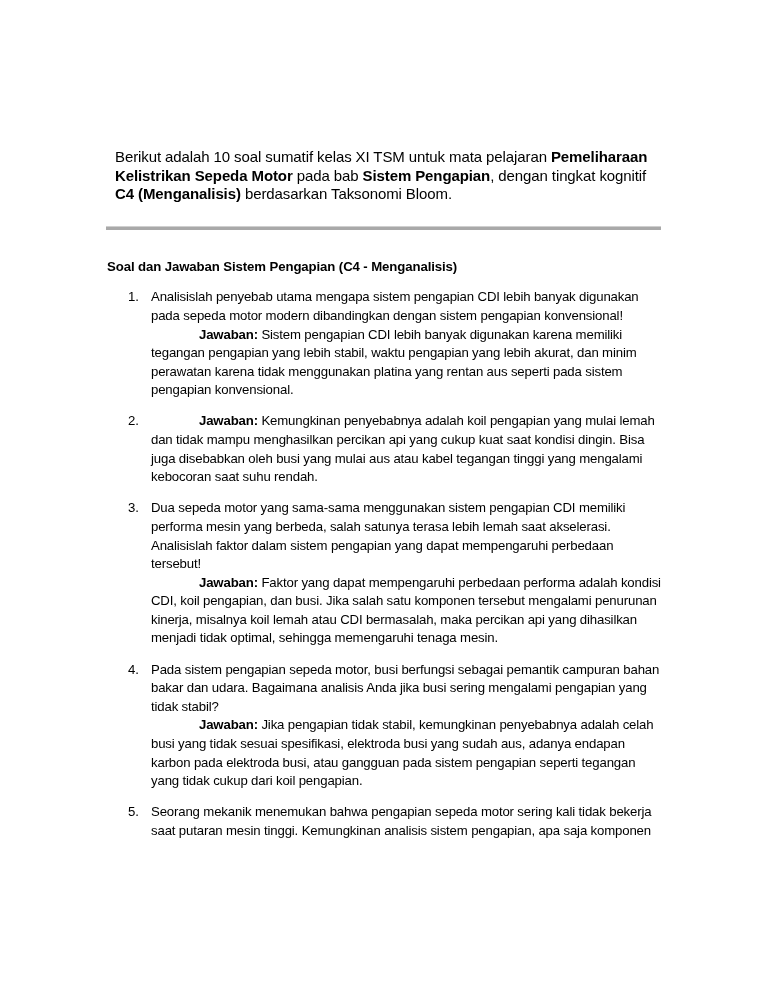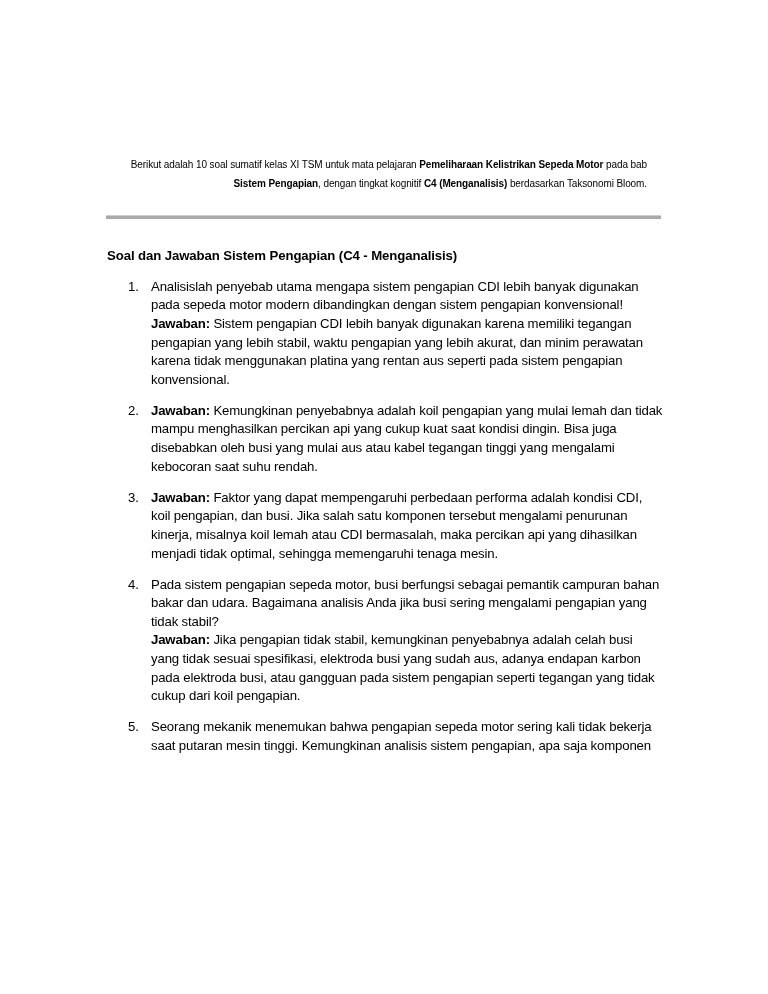--- a/index.html
+++ b/index.html
@@ -2,28 +2,28 @@
 <html><head>
 <meta charset="utf-8">
 <style>
   html, body { margin: 0; padding: 0; background: #ffffff; }
   body {
     width: 768px; height: 994px; overflow: hidden; position: relative;
     font-family: "Liberation Sans", "DejaVu Sans", sans-serif;
     color: #000000;
   }
   .page { position: absolute; left: 107px; top: 140px; width: 556px; }
-  .intro { font-size: 10px; line-height: 18.6px; margin: 16px; letter-spacing: -0.1px; text-align: right; }
+  .intro { font-size: 15px; line-height: 18.6px; margin: 8px; letter-spacing: -0.1px; }
   .rule { height: 3px; background: #a9a9a9; border-top: 1px solid #cfcfcf; margin: 22px 0 0 -1px; width: 555px; }
   .section-title { font-size: 13.2px; font-weight: bold; margin: 28px 0 0 0; line-height: 18.6px; letter-spacing: -0.1px; }
   ol { list-style: none; margin: 12px 0 0 0; padding: 0; }
   li { position: relative; padding-left: 44px; font-size: 13.2px; line-height: 18.6px; margin-bottom: 12.5px; letter-spacing: -0.15px; }
   .num { position: absolute; left: 21px; top: 0; }
   .q { font-weight: normal; display: block; }
-  .ans-label { font-weight: bold; }
+  .ans-label { font-weight: bold; margin-left: 48px; }
   b { font-weight: bold; }
 </style>
 </head>
 <body>
 
 <div class="page">
   <p class="intro"><span>Berikut adalah 10 soal sumatif kelas XI TSM untuk mata pelajaran </span><b>Pemeliharaan Kelistrikan Sepeda Motor</b><span> pada bab </span><b>Sistem Pengapian</b><span>, dengan tingkat kognitif </span><b>C4 (Menganalisis)</b><span> berdasarkan Taksonomi Bloom.</span></p>
 
   <div class="rule"></div>
 
@@ -34,20 +34,21 @@
       <span class="num">1.</span>
       <span class="q">Analisislah penyebab utama mengapa sistem pengapian CDI lebih banyak digunakan pada sepeda motor modern dibandingkan dengan sistem pengapian konvensional!</span>
       <span class="ans-label">Jawaban:</span><span> Sistem pengapian CDI lebih banyak digunakan karena memiliki tegangan pengapian yang lebih stabil, waktu pengapian yang lebih akurat, dan minim perawatan karena tidak menggunakan platina yang rentan aus seperti pada sistem pengapian konvensional.</span>
     </li>
     <li>
       <span class="num">2.</span>
       <span class="ans-label">Jawaban:</span><span> Kemungkinan penyebabnya adalah koil pengapian yang mulai lemah dan tidak mampu menghasilkan percikan api yang cukup kuat saat kondisi dingin. Bisa juga disebabkan oleh busi yang mulai aus atau kabel tegangan tinggi yang mengalami kebocoran saat suhu rendah.</span>
     </li>
     <li>
       <span class="num">3.</span>
+      <span class="q">Dua sepeda motor yang sama-sama menggunakan sistem pengapian CDI memiliki performa mesin yang berbeda, salah satunya terasa lebih lemah saat akselerasi. Analisislah faktor dalam sistem pengapian yang dapat mempengaruhi perbedaan tersebut!</span>
       <span class="ans-label">Jawaban:</span><span> Faktor yang dapat mempengaruhi perbedaan performa adalah kondisi CDI, koil pengapian, dan busi. Jika salah satu komponen tersebut mengalami penurunan kinerja, misalnya koil lemah atau CDI bermasalah, maka percikan api yang dihasilkan menjadi tidak optimal, sehingga memengaruhi tenaga mesin.</span>
     </li>
     <li>
       <span class="num">4.</span>
       <span class="q">Pada sistem pengapian sepeda motor, busi berfungsi sebagai pemantik campuran bahan bakar dan udara. Bagaimana analisis Anda jika busi sering mengalami pengapian yang tidak stabil?</span>
       <span class="ans-label">Jawaban:</span><span> Jika pengapian tidak stabil, kemungkinan penyebabnya adalah celah busi yang tidak sesuai spesifikasi, elektroda busi yang sudah aus, adanya endapan karbon pada elektroda busi, atau gangguan pada sistem pengapian seperti tegangan yang tidak cukup dari koil pengapian.</span>
     </li>
     <li>
       <span class="num">5.</span>
       <span class="q">Seorang mekanik menemukan bahwa pengapian sepeda motor sering kali tidak bekerja saat putaran mesin tinggi. Kemungkinan analisis sistem pengapian, apa saja komponen</span>

